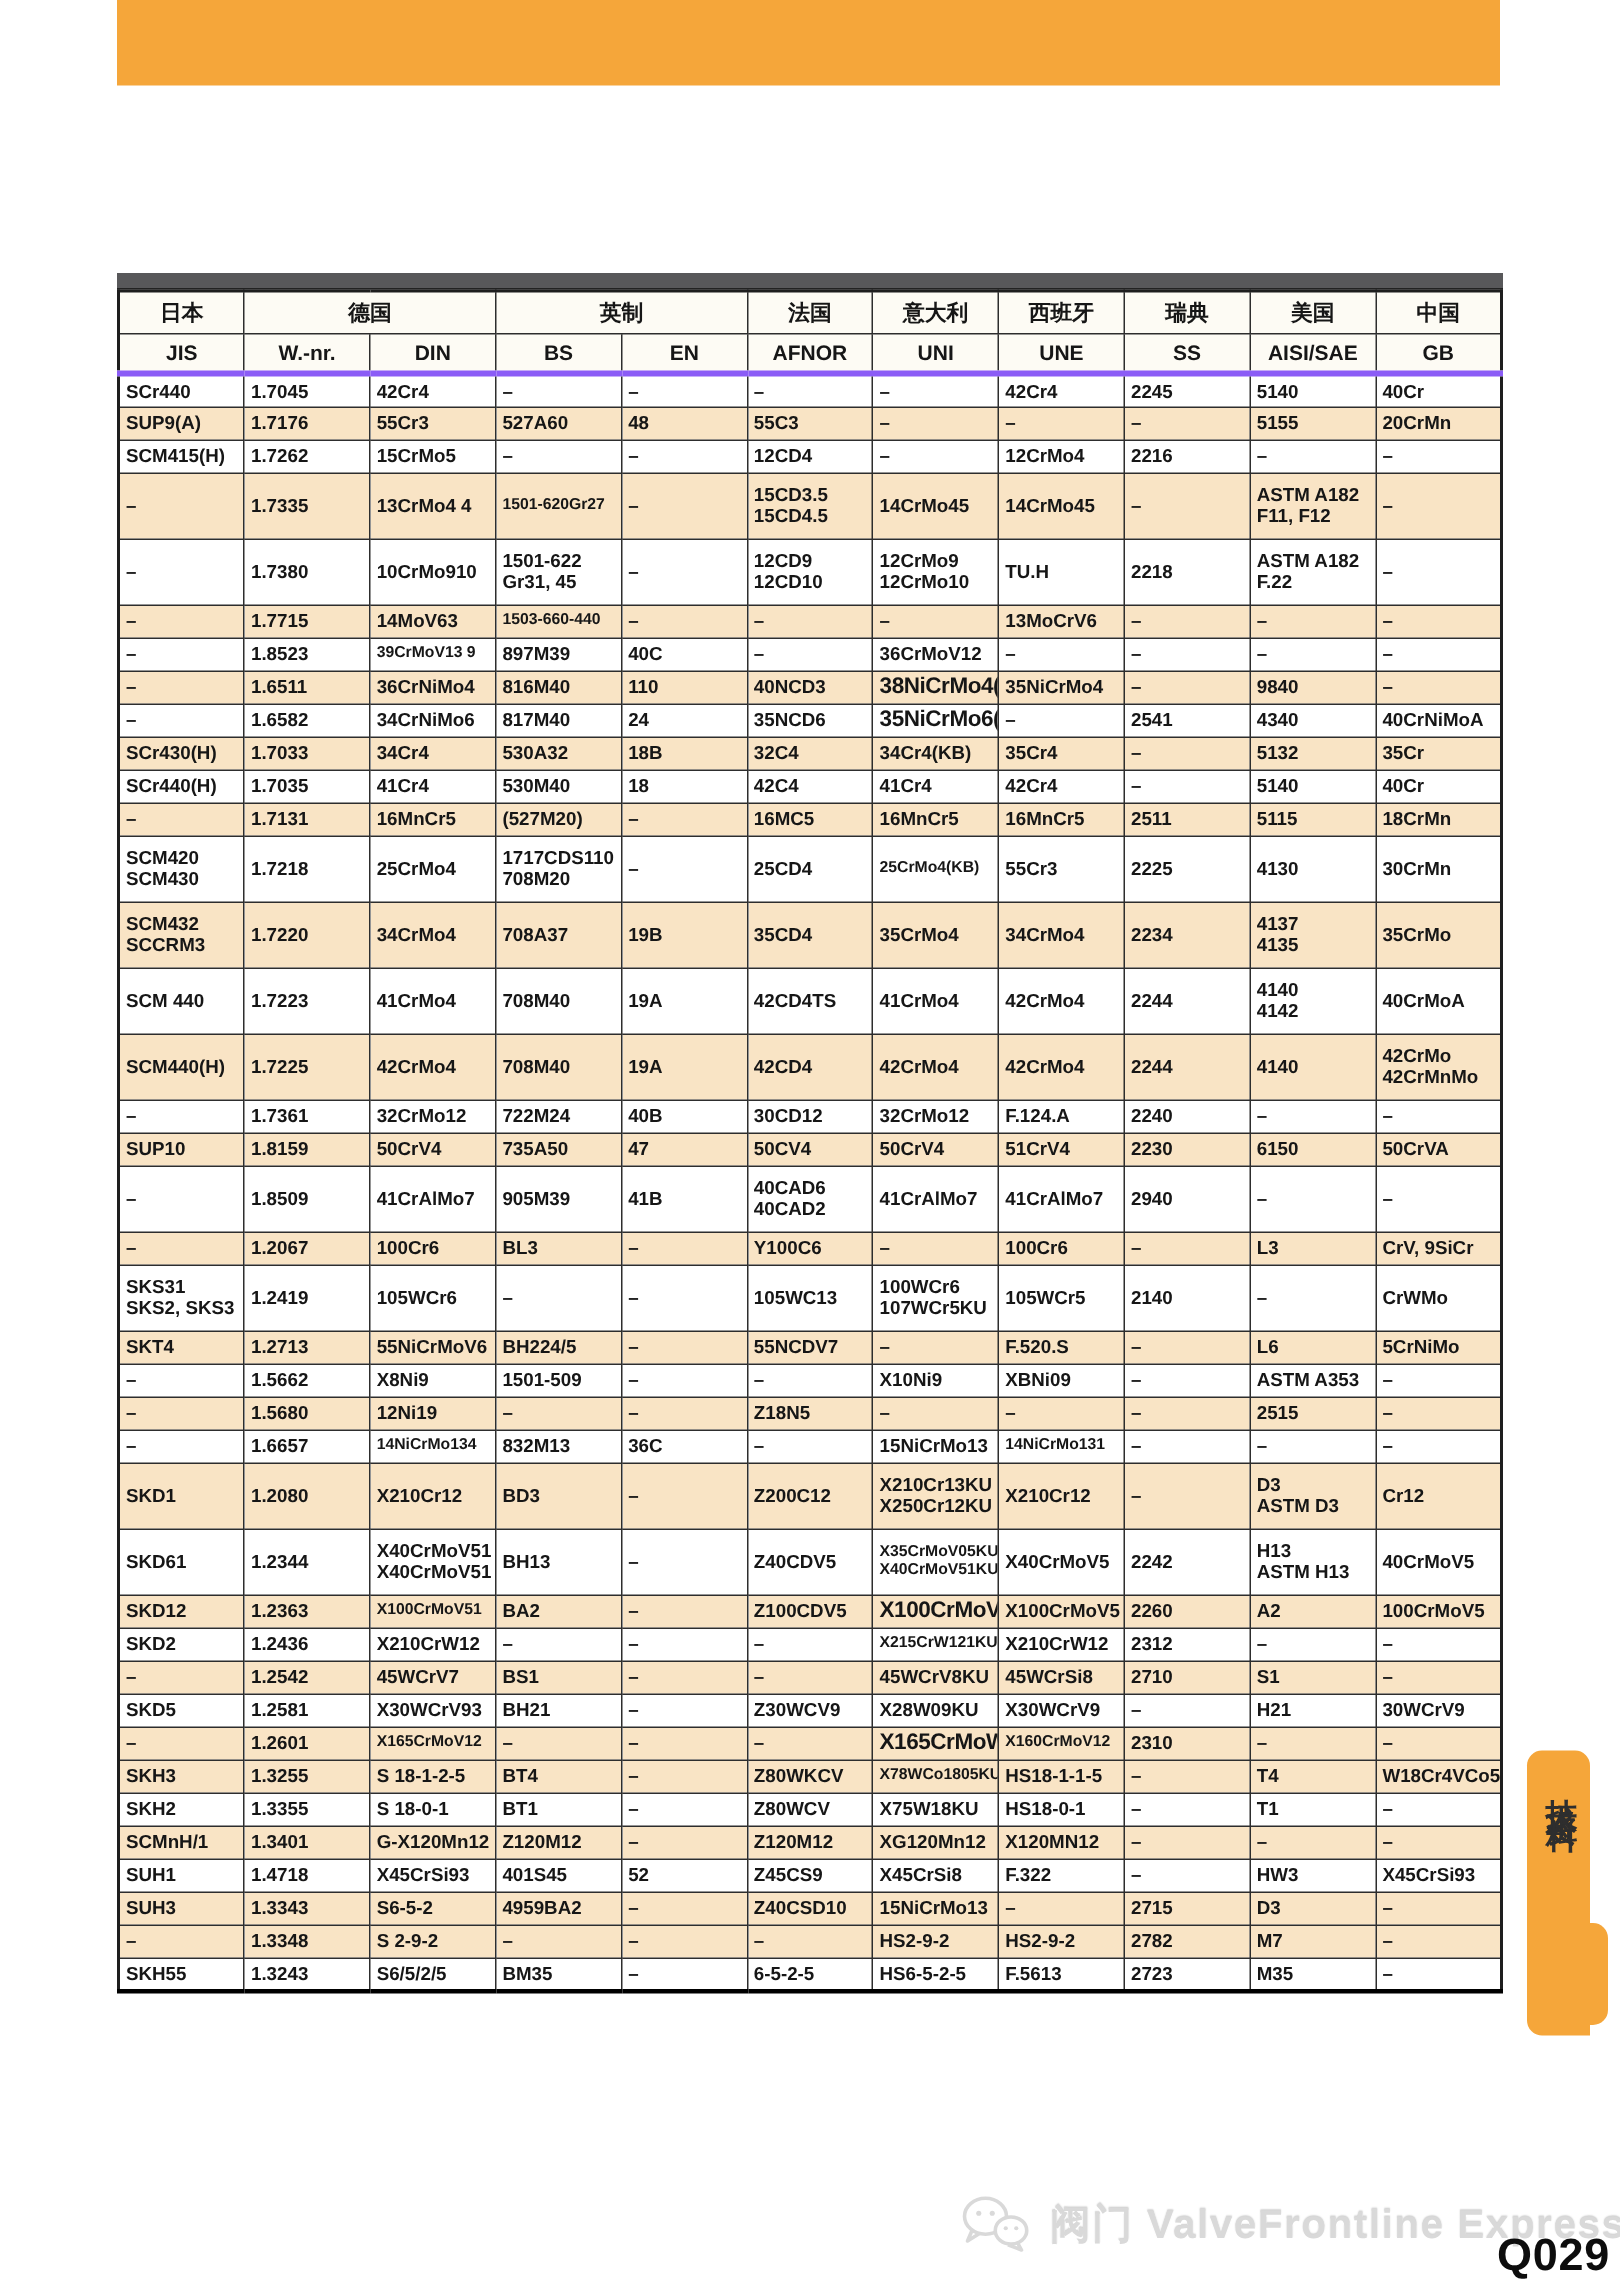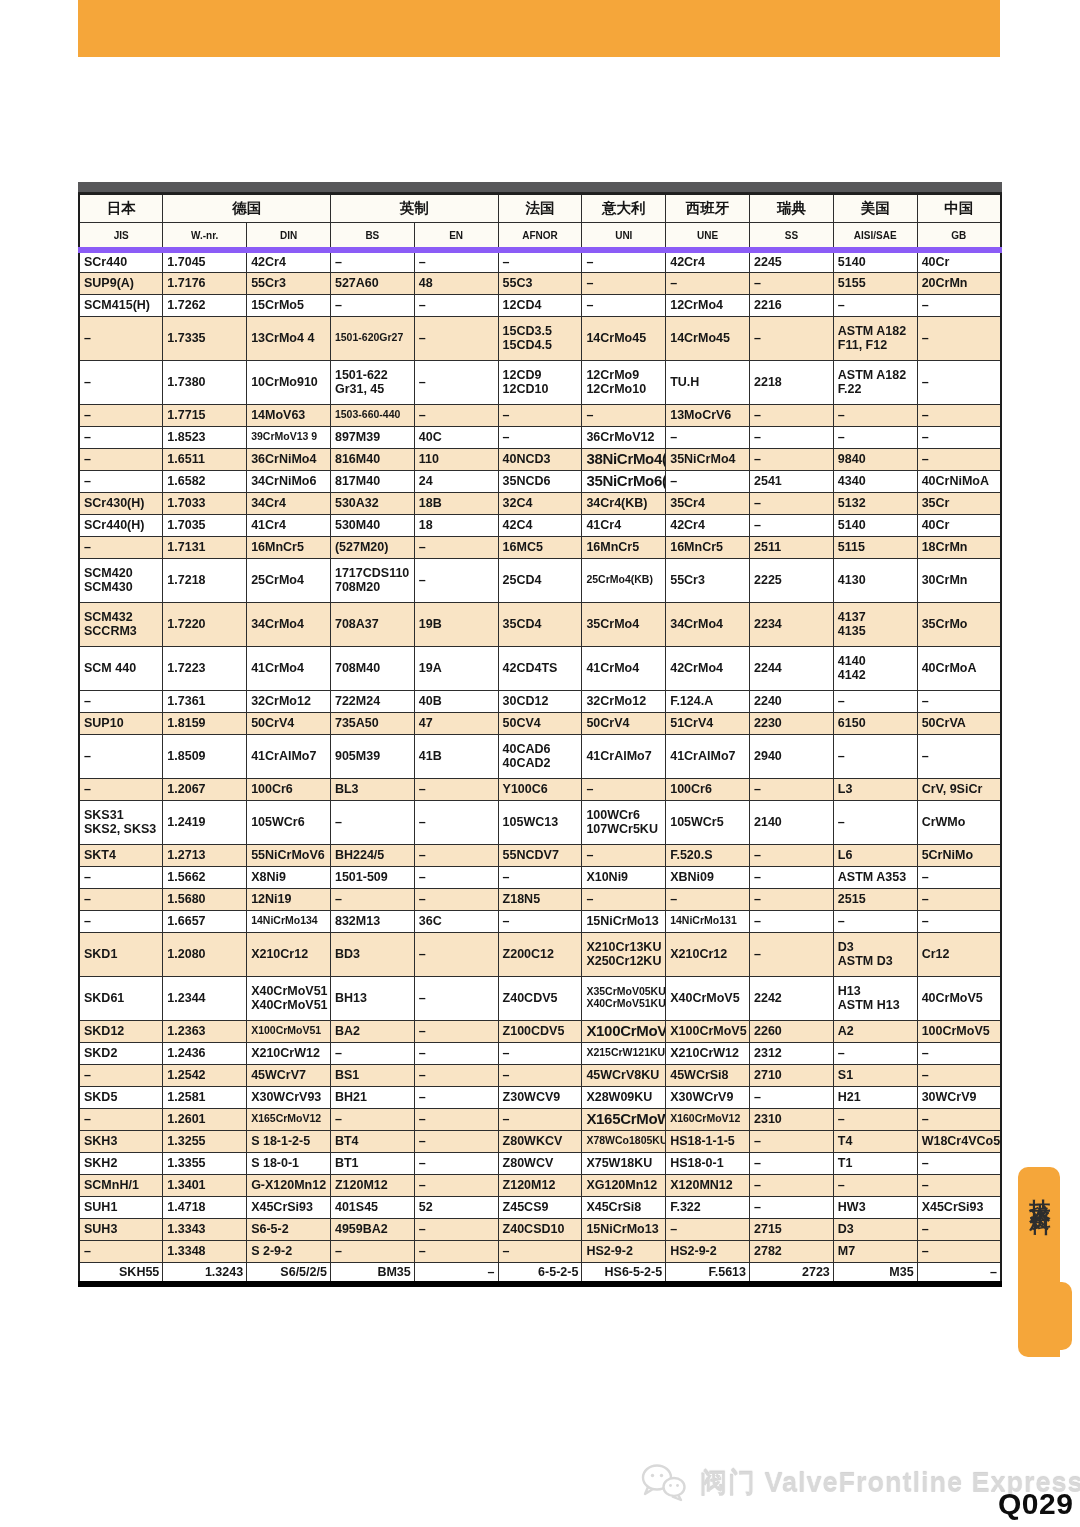--- a/index.html
+++ b/index.html
@@ -7,29 +7,29 @@
     width:1080px;height:1527px;position:relative;background:#ffffff;
     font-family:"Liberation Sans",sans-serif;overflow:hidden;
   }
   .banner{position:absolute;left:78px;top:0;width:922px;height:57px;background:#F5A63A;}
   .table-wrap{position:absolute;left:78px;top:182px;width:924px;}
   .gray-strip{height:10px;background:#58585a;border-bottom:1px solid #222;}
   table{width:100%;border-collapse:collapse;table-layout:fixed;border:2px solid #1e1e1e;padding-left:24px;}
   th,td{border:1px solid #2d2d2d;color:#161616;vertical-align:middle;}
   thead th{font-weight:700;text-align:center;background:#fdfbf4;}
   tr.country-row th{height:25px;font-size:14.5px;}
-  tr.codes-row th{height:22px;font-size:10px;border-bottom:6px solid #8b5cf6;text-align:center;}
+  tr.codes-row th{height:22px;font-size:14px;border-bottom:4px solid #8b5cf6;text-align:center;}
   td{
     font-size:12.5px;font-weight:700;padding:1px 3px 1px 4px;
     white-space:pre-line;line-height:1.12;overflow:hidden;text-align:left;
   }
   tr.single{height:22px;}
   tr.double{height:44px;}
   tr.shaded td{background:#F9E4C5;}
-  tbody tr:last-child td{border-bottom:6px solid #000000;text-align:right;}
+  tbody tr:last-child td{border-bottom:3px solid #000000;}
   td.sm{font-size:10.5px;margin-top:27px;}
   td.xs{font-size:15px;letter-spacing:-0.3px;}
 
   
   .side-tab{position:absolute;left:1018px;top:1167px;width:42px;height:190px;
     background:#F5A63A;border-radius:10px 10px 0 10px;}
   .side-tab-step{position:absolute;left:1018px;top:1282px;width:54px;height:68px;
     background:#F5A63A;border-radius:0 10px 10px 10px;}
   .side-tab-label{
     position:absolute;left:1022px;top:1182px;width:36px;
@@ -283,20 +283,34 @@
           <td>708M40</td>
           <td>19A</td>
           <td>42CD4TS</td>
           <td>41CrMo4</td>
           <td>42CrMo4</td>
           <td>2244</td>
           <td>4140
 4142</td>
           <td>40CrMoA</td>
         </tr>
+        <tr class="double shaded">
+          <td>SCM440(H)</td>
+          <td>1.7225</td>
+          <td>42CrMo4</td>
+          <td>708M40</td>
+          <td>19A</td>
+          <td>42CD4</td>
+          <td>42CrMo4</td>
+          <td>42CrMo4</td>
+          <td>2244</td>
+          <td>4140</td>
+          <td>42CrMo
+42CrMnMo</td>
+        </tr>
         <tr class="single">
           <td>–</td>
           <td>1.7361</td>
           <td>32CrMo12</td>
           <td>722M24</td>
           <td>40B</td>
           <td>30CD12</td>
           <td>32CrMo12</td>
           <td>F.124.A</td>
           <td>2240</td>

